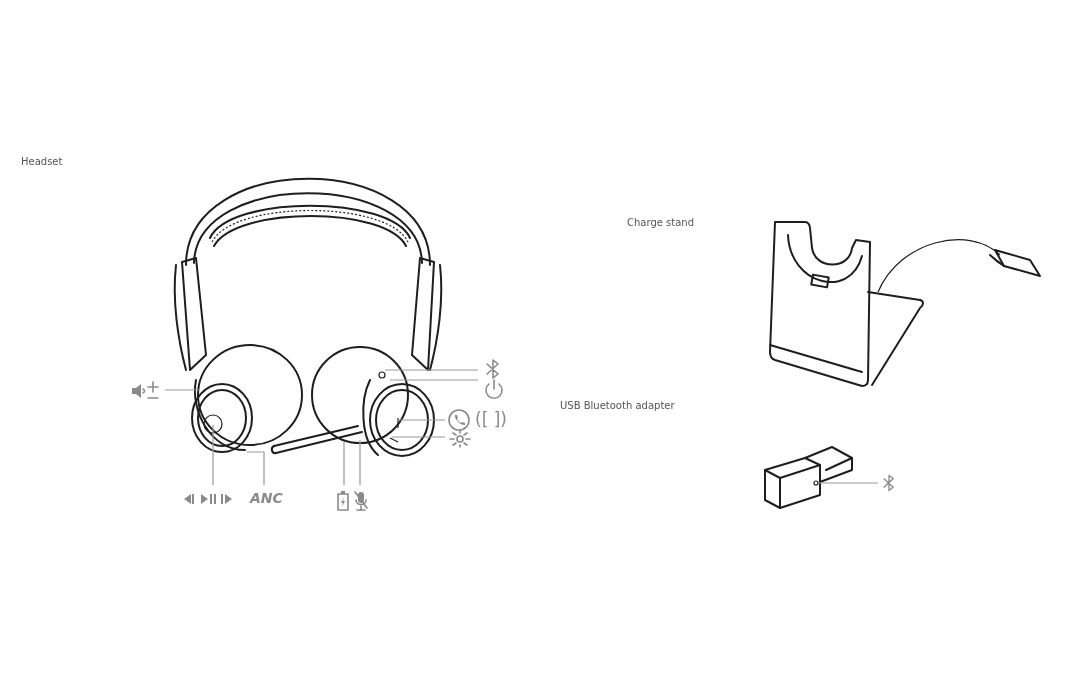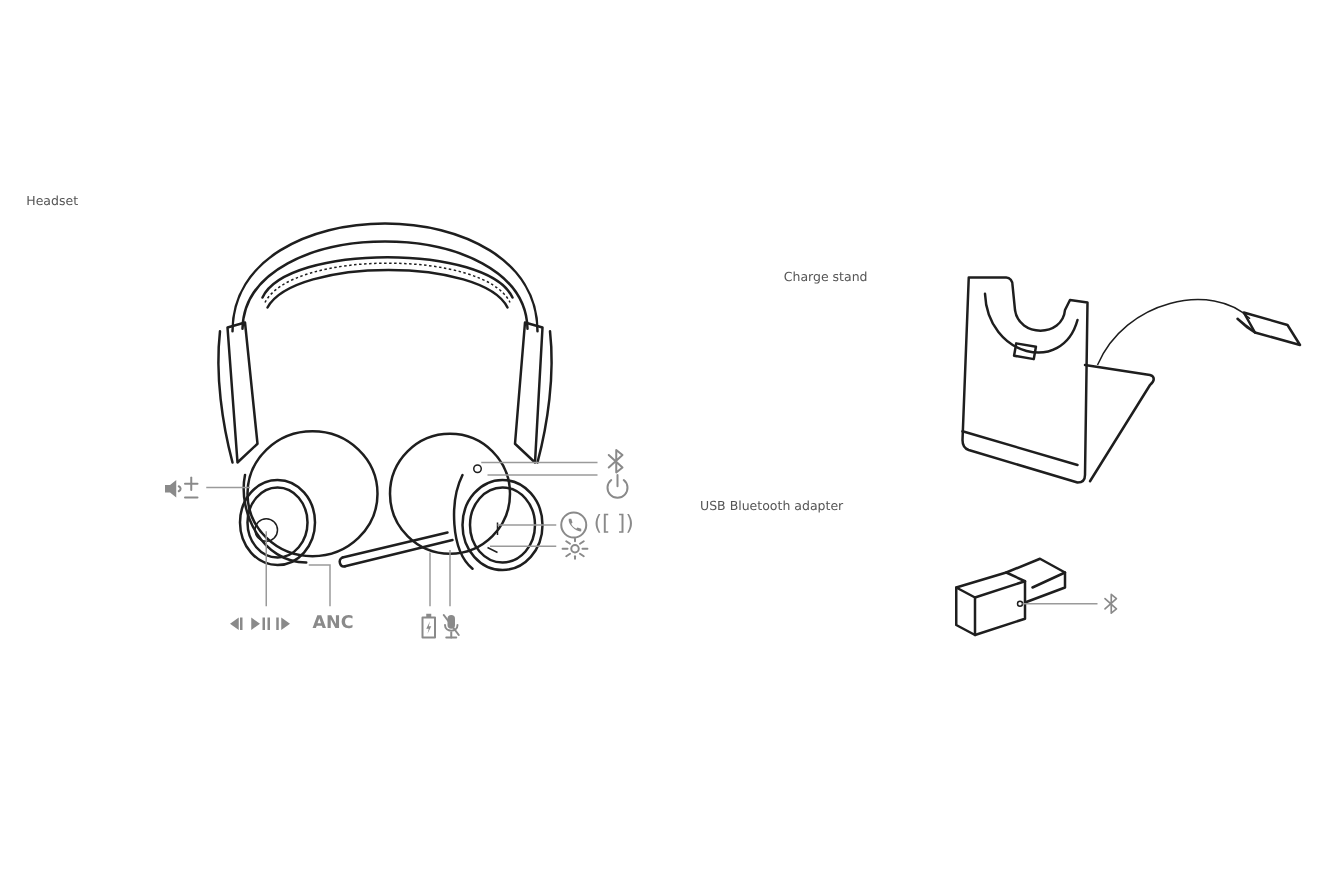--- a/index.html
+++ b/index.html
@@ -96,21 +96,21 @@
 
 <svg style="left:182px;top:490px;" width="60" height="18" viewBox="0 0 60 18">
   <path class="iconf" d="M9,4 L2,9 L9,14 Z"></path>
     <rect class="iconf" x="10" y="4" width="2" height="10"></rect>
   <path class="iconf" d="M19,4 L26,9 L19,14 Z"></path>
     <rect class="iconf" x="28" y="4" width="2" height="10"></rect>
     <rect class="iconf" x="32" y="4" width="2" height="10"></rect>
   <rect class="iconf" x="39" y="4" width="2" height="10"></rect>
     <path class="iconf" d="M43,4 L50,9 L43,14 Z"></path>
 </svg>
-<div class="callout" style="left:250px;top:490px;">ANC</div>
+<div class="callout" style="left:250px;top:490px;font-style:italic;">ANC</div>
 
 <svg style="left:484px;top:357px;" width="18" height="24" viewBox="0 0 18 24">
   <path class="icon" d="M3,7 L14,17 L9,21 L9,3 L14,7 L3,17"></path>
 </svg>
 <svg style="left:482px;top:378px;" width="24" height="24" viewBox="0 0 24 24">
   <path class="icon" d="M7,6 A8,8 0 1 0 17,6"></path>
   <line class="icon" x1="12" y1="2" x2="12" y2="11"></line>
 </svg>
 
 <svg style="left:447px;top:408px;" width="24" height="24" viewBox="0 0 24 24">

